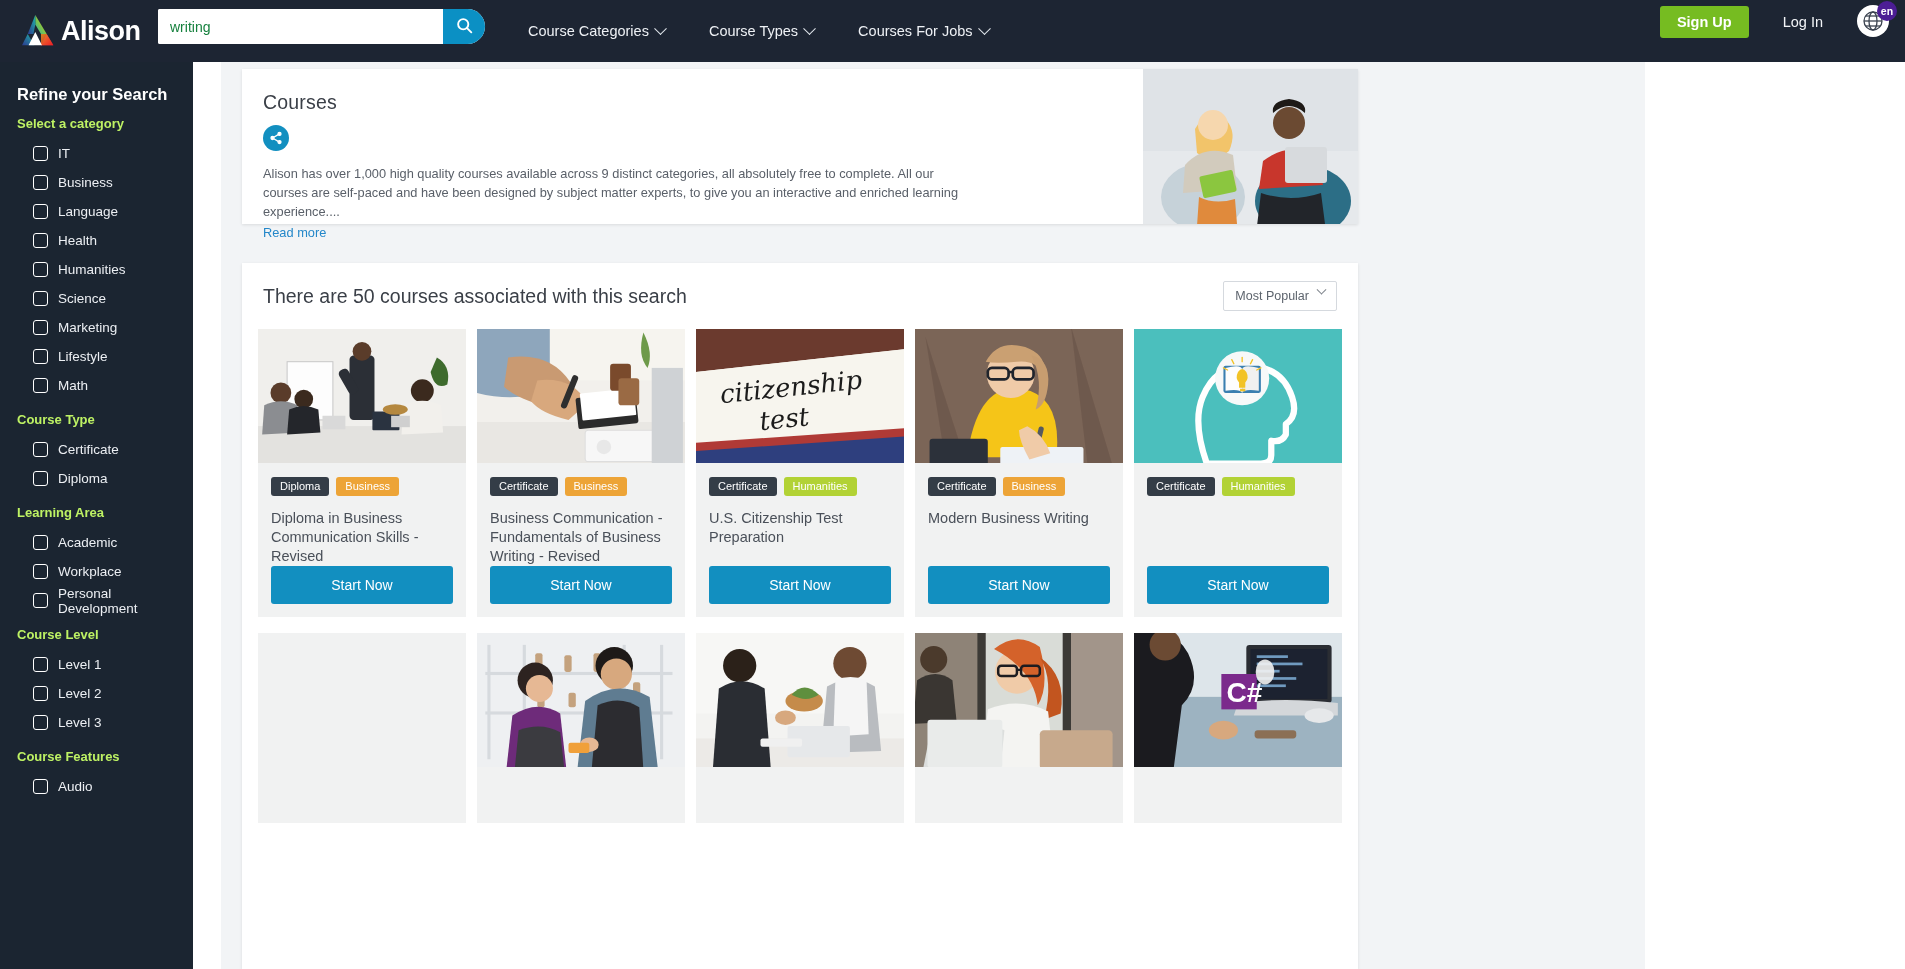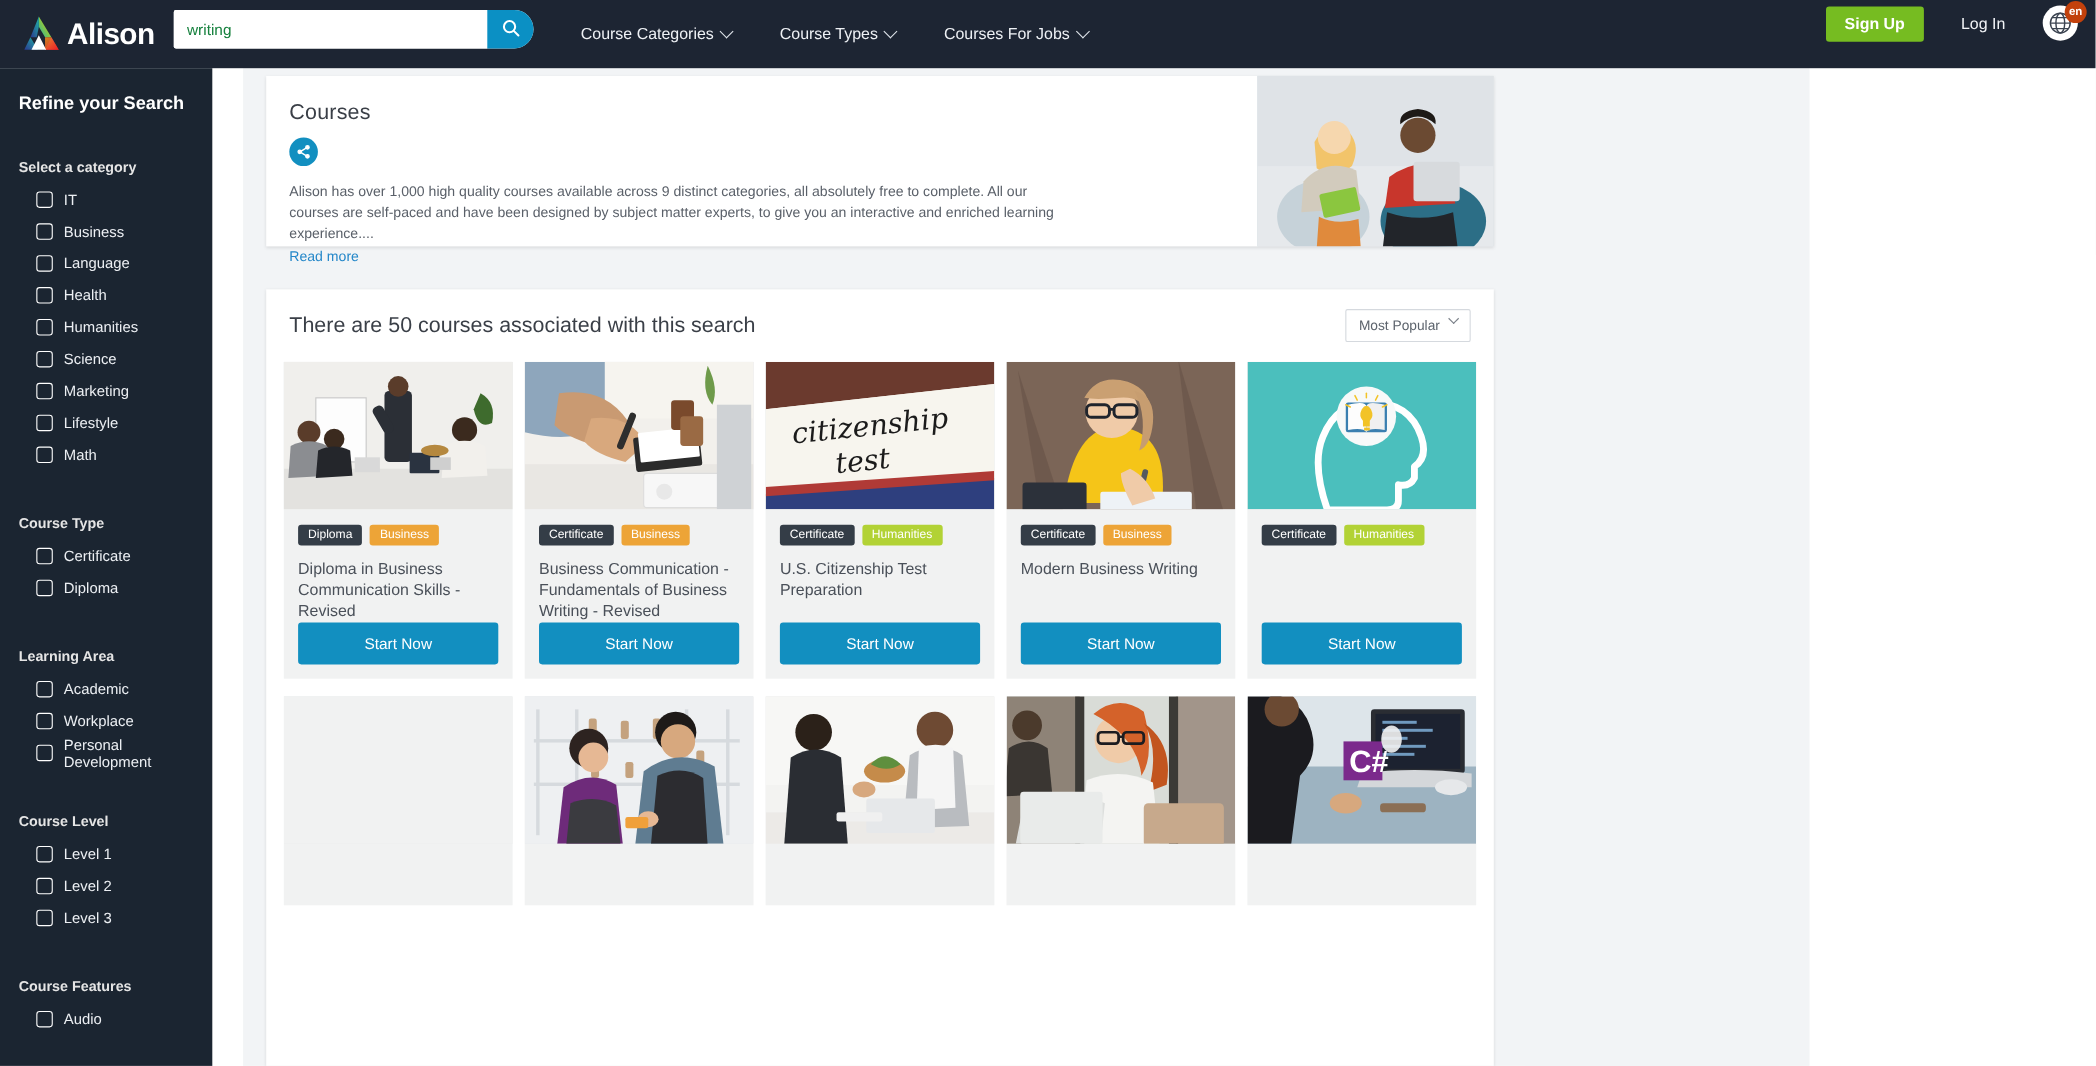--- a/index.html
+++ b/index.html
@@ -126,21 +126,21 @@
   }
   .globe {
     width: 32px; height: 32px;
     border-radius: 50%;
     background: #ffffff;
     display: flex; align-items: center; justify-content: center;
   }
   .lang-badge {
     position: absolute;
     top: -4px; right: -6px;
-    background: #c2410c;
+    background: #4c1d95;
     color: #fff;
     font-size: 10.5px;
     font-weight: bold;
     border-radius: 50%;
     width: 20px; height: 20px;
     display: flex; align-items: center; justify-content: center;
   }
 
   
   .sidebar {
@@ -153,24 +153,24 @@
     padding: 0 0 0 17px;
   }
   .sb-title {
     color: #ffffff;
     font-size: 16.5px;
     font-weight: bold;
     margin-top: 23px;
     margin-bottom: 3px;
   }
   .sb-group-label {
-    color: #e5e5e5;
+    color: #bef264;
     font-size: 13px;
     font-weight: bold;
-    margin-top: 40px;
+    margin-top: 12px;
     margin-bottom: 8px;
   }
   .sb-opt {
     display: flex;
     align-items: center;
     gap: 10px;
     height: 29px;
     cursor: pointer;
     padding-left: 16px;
   }

